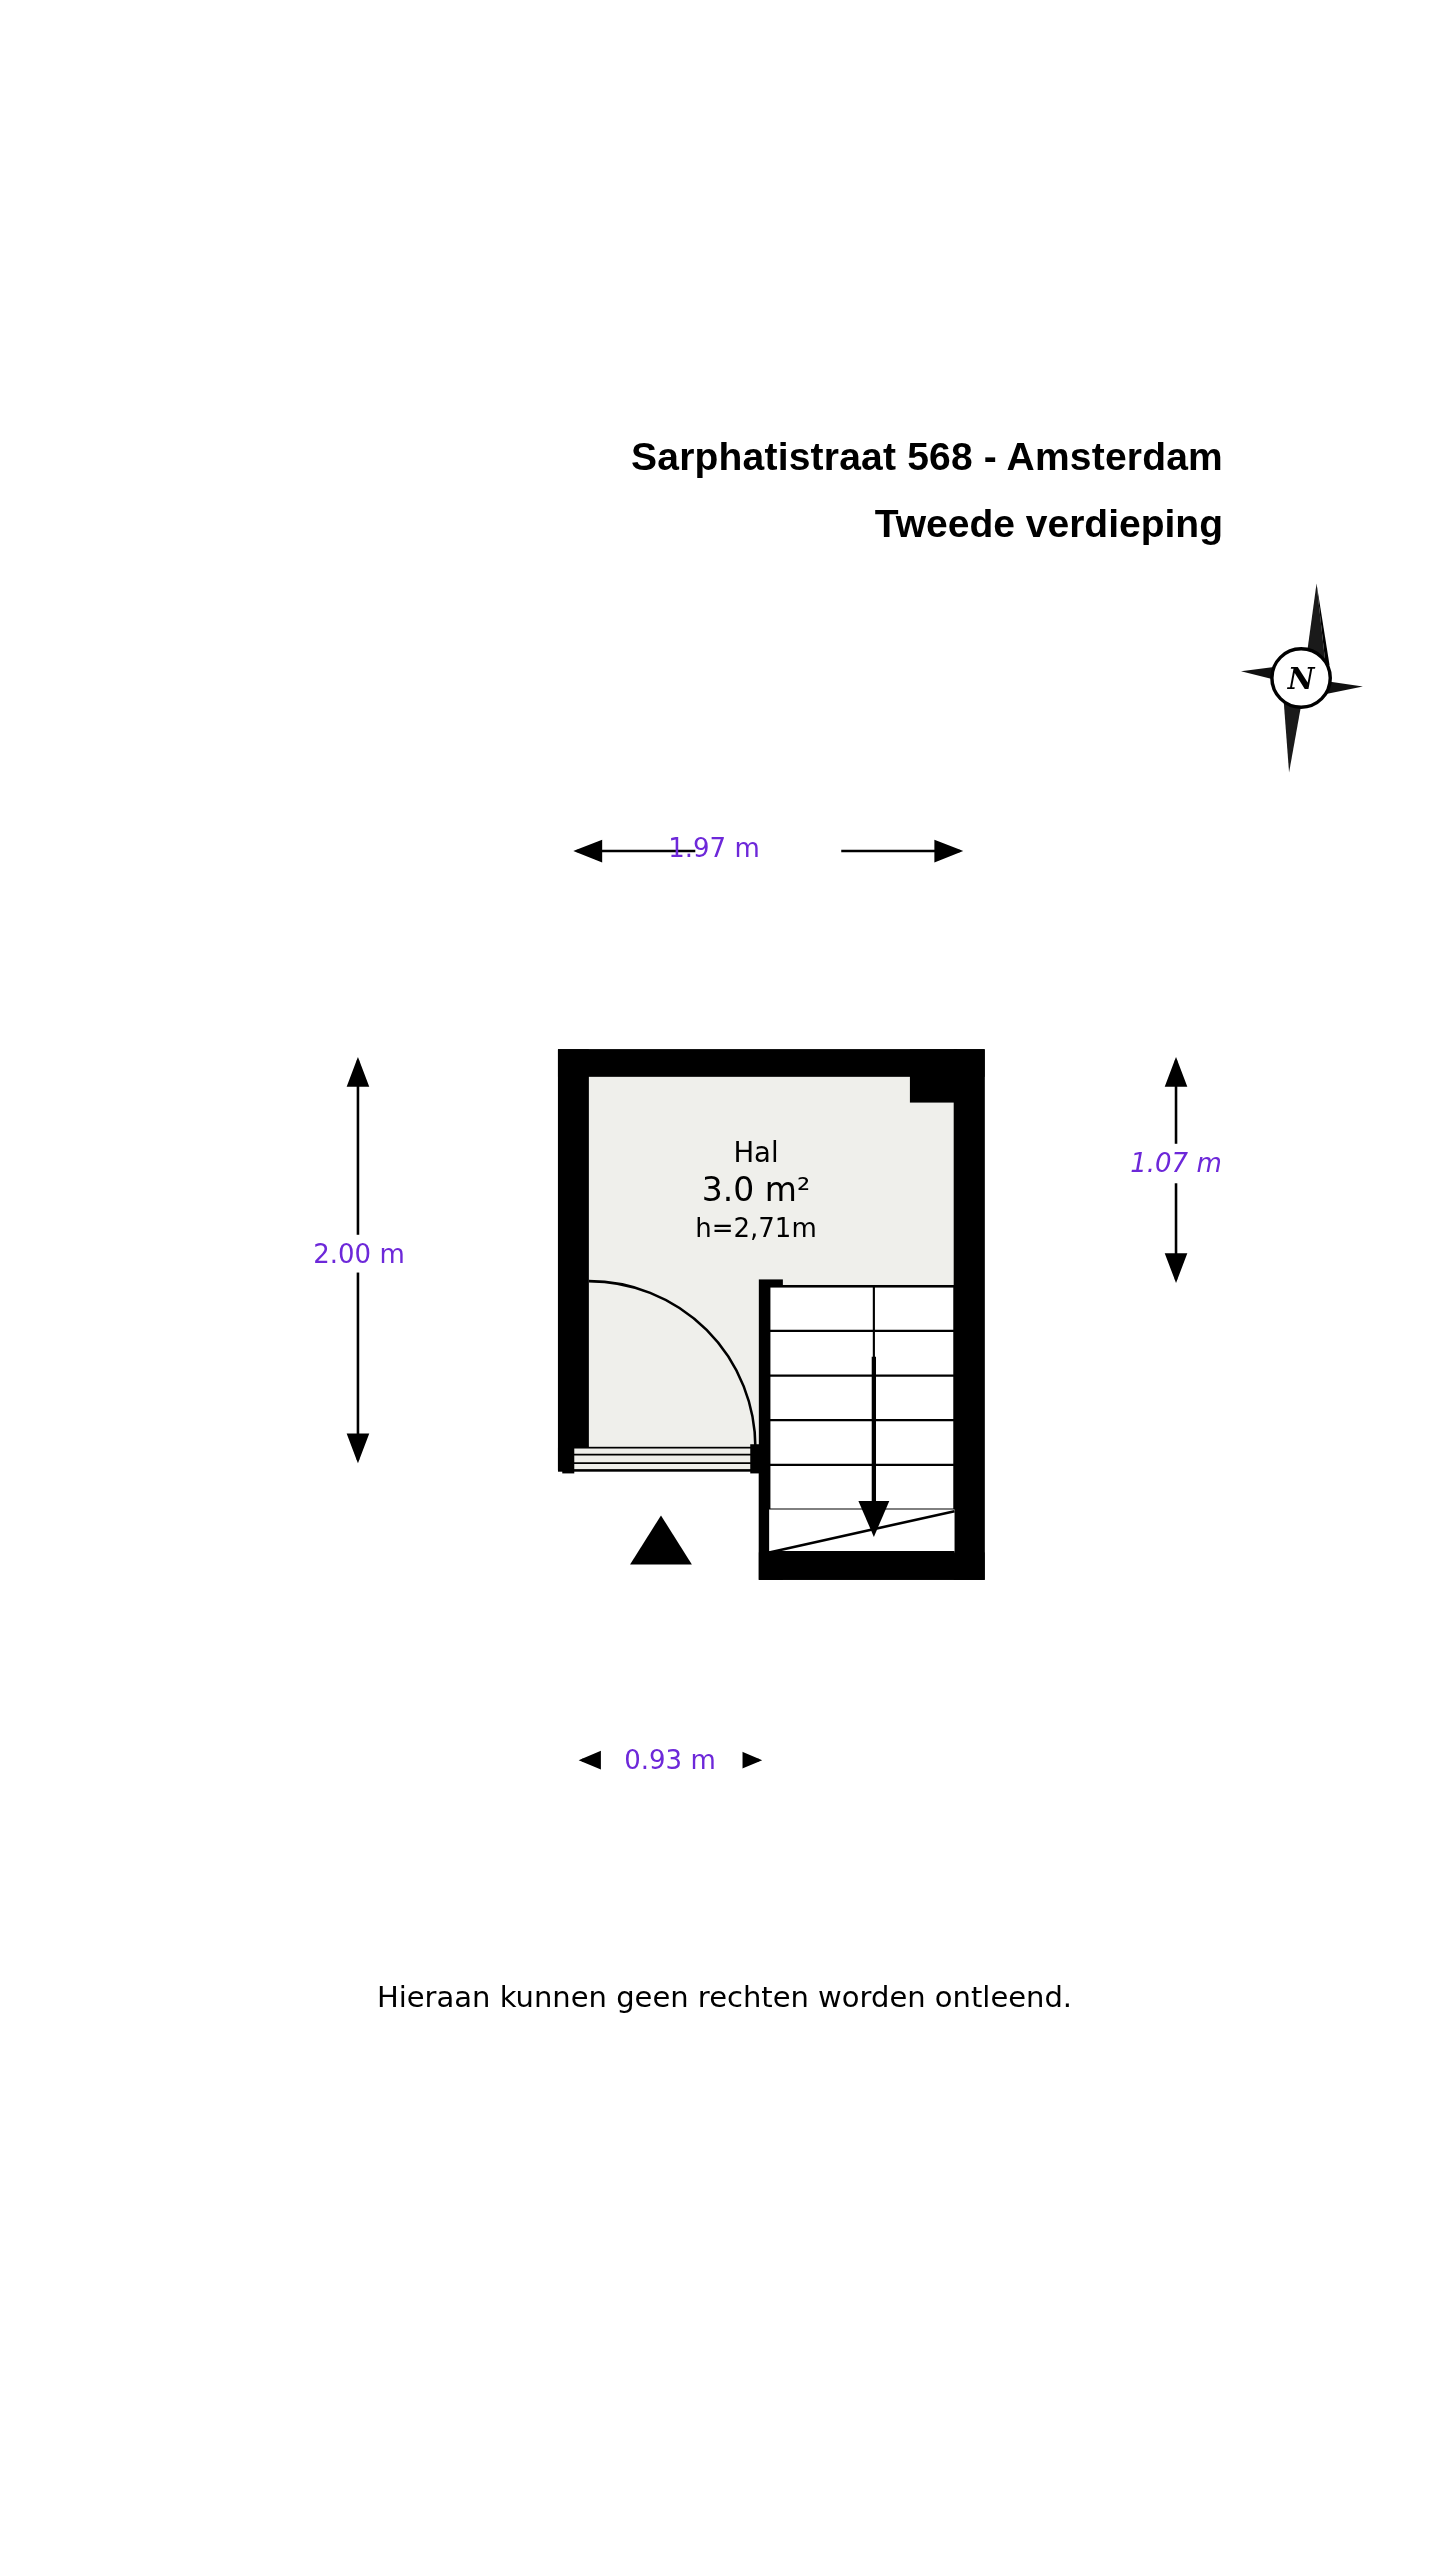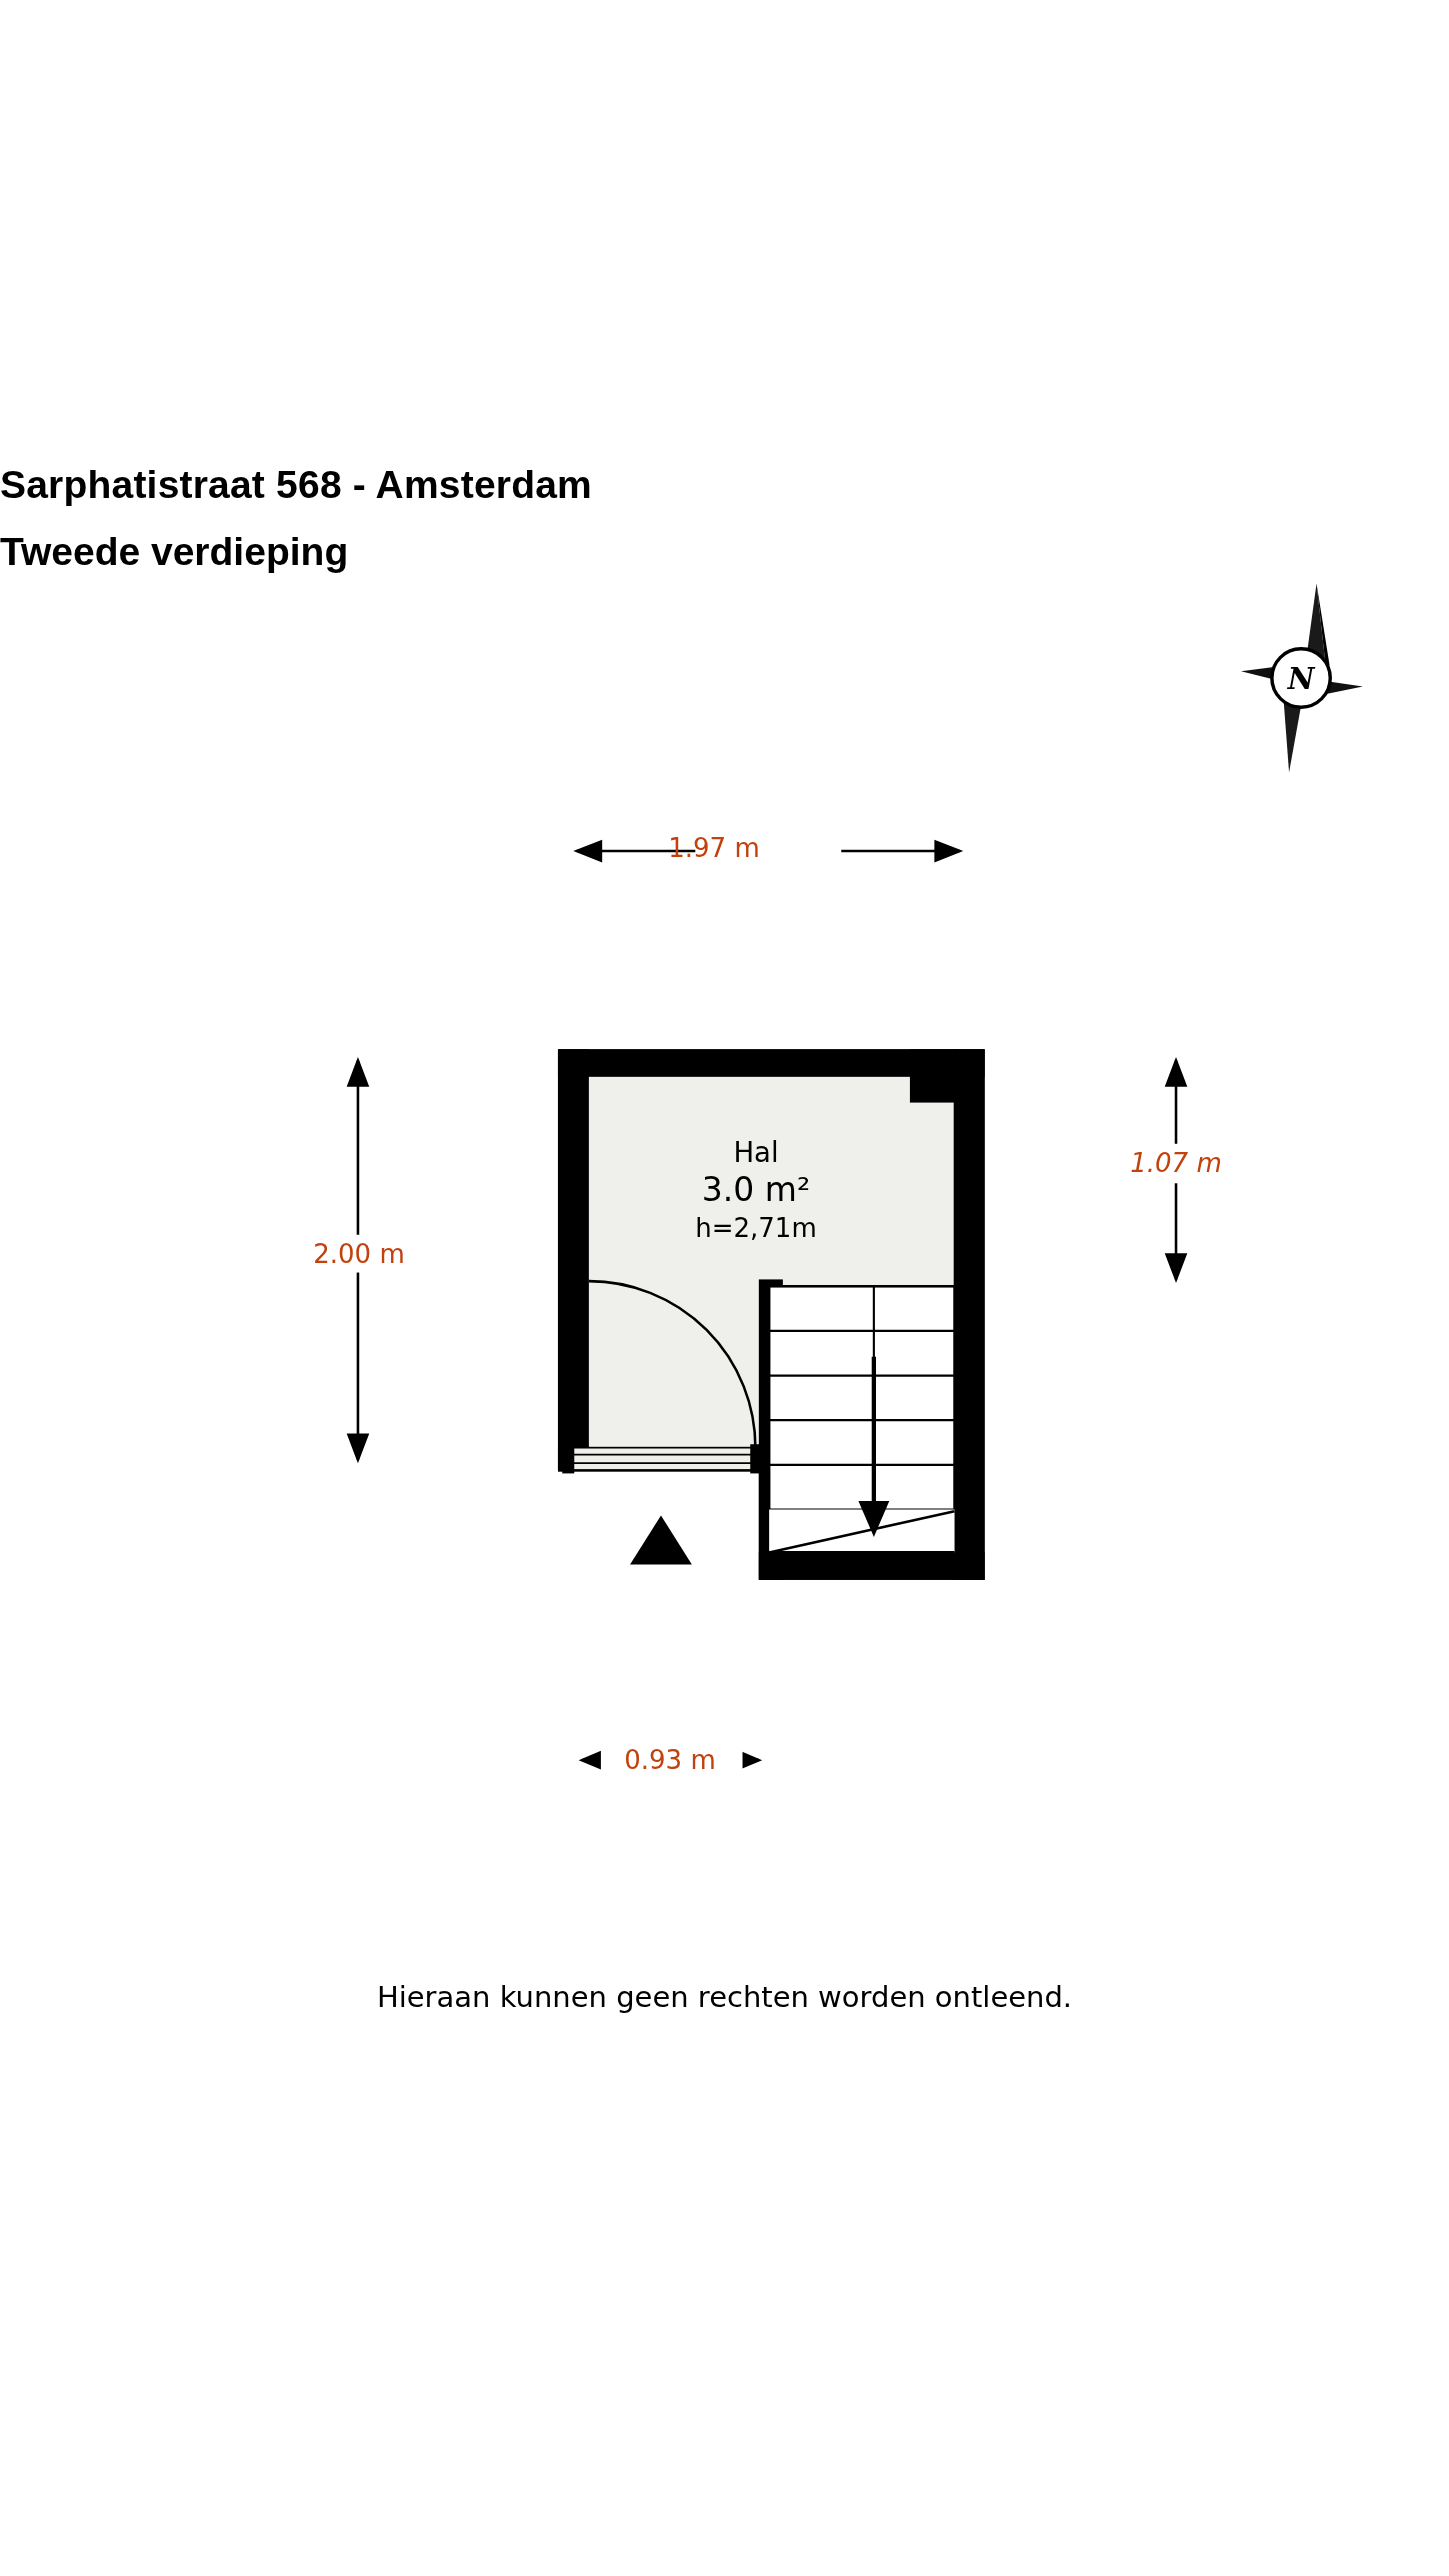--- a/index.html
+++ b/index.html
@@ -17,24 +17,24 @@
   }
 
   .page {
     position: absolute;
     inset: 0;
   }
 
   
   .title-block {
     position: absolute;
-    top: 460px;
+    top: 432px;
     left: 0;
     width: 1223px;
-    text-align: left;
+    text-align: right;
   }
   .title-line1 {
     font-size: 39px;
     font-weight: bold;
     letter-spacing: 0.2px;
     line-height: 50px;
     white-space: nowrap;
   }
   .title-line2 {
     font-size: 39px;
@@ -60,21 +60,21 @@
     top: 0;
     width: 1449px;
     height: 2576px;
   }
 
   
   .dim-label {
     position: absolute;
     font-size: 26px;
     font-family: "DejaVu Sans", sans-serif;
-    color: #c2410c;
+    color: #6d28d9;
     white-space: nowrap;
   }
 
   .dim-top {
     left: 714px;
     top: 833px;
     transform: translateX(-50%);
   }
   .dim-left {
     left: 359px;

